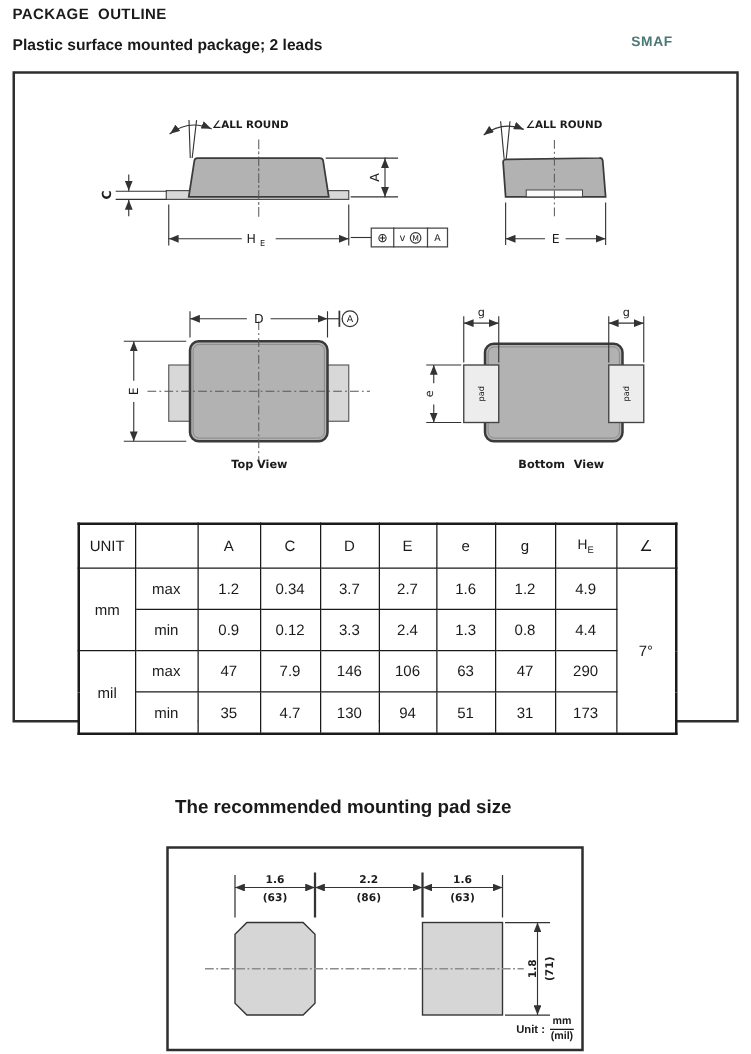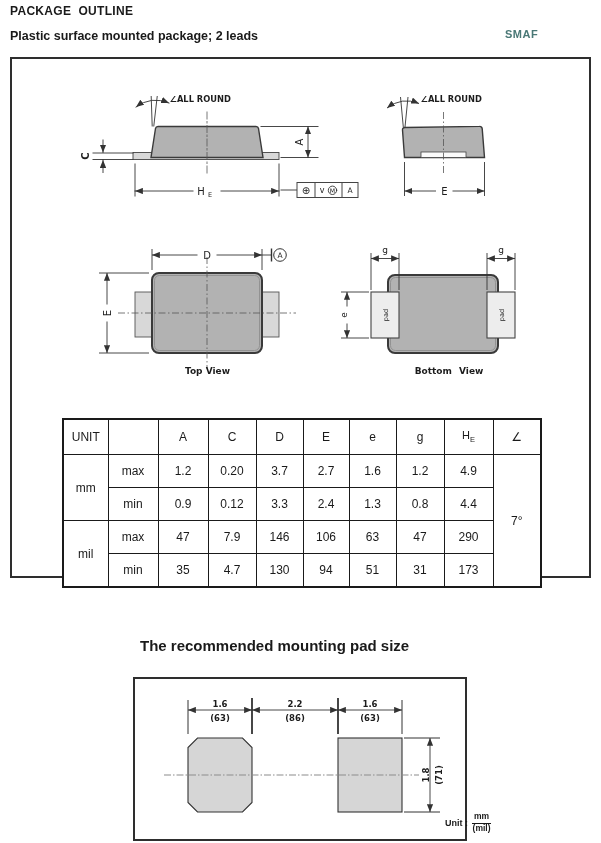--- a/index.html
+++ b/index.html
@@ -19,21 +19,21 @@
   #dim-table { left:62px; top:418px; border-collapse:collapse; table-layout:fixed; border:2px solid #1a1a1a; }
   #dim-table th, #dim-table td {
     border:1px solid #1a1a1a; text-align:center; vertical-align:middle;
     font-size:12px; font-weight:normal; padding:4px; background:#fff;
   }
   #dim-table th { height:26px; }
   #dim-table td { height:24px; }
   #dim-table th.he-th { font-size:11px; }
   #dim-table sub { font-size:7.5px; }
   #unit-frac { left:413px; top:812px; display:flex; align-items:center; gap:4px;
-    font-size:9px; font-weight:bold;margin-left:32px; }
+    font-size:9px; font-weight:bold; }
   #unit-frac .frac { text-align:center; line-height:1.15; font-size:8.5px; }
   #unit-frac .num { border-bottom:1px solid #1a1a1a; padding:0 2px 1px 2px; }
 </style>
 </head>
 <body>
 
 <div class="abs" id="page-title">PACKAGE  OUTLINE</div>
 <div class="abs" id="page-subtitle">Plastic surface mounted package; 2 leads</div>
 <div class="abs" id="package-name">SMAF</div>
 
@@ -188,21 +188,21 @@
     <th>E</th>
     <th>e</th>
     <th>g</th>
     <th class="he-th"><span>H</span><sub>E</sub></th>
     <th>∠</th>
   </tr>
   <tr>
     <td rowspan="2">mm</td>
     <td>max</td>
     <td>1.2</td>
-    <td>0.20</td>
+    <td>0.34</td>
     <td>3.7</td>
     <td>2.7</td>
     <td>1.6</td>
     <td>1.2</td>
     <td>4.9</td>
     <td rowspan="4">7°</td>
   </tr>
   <tr>
     <td>min</td>
     <td>0.9</td>

